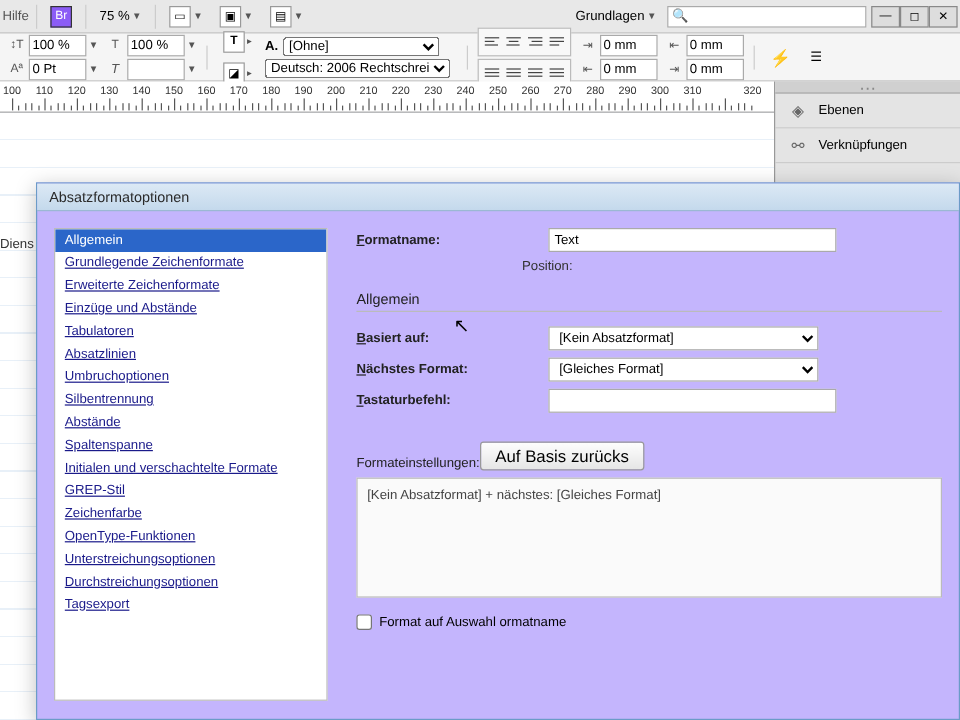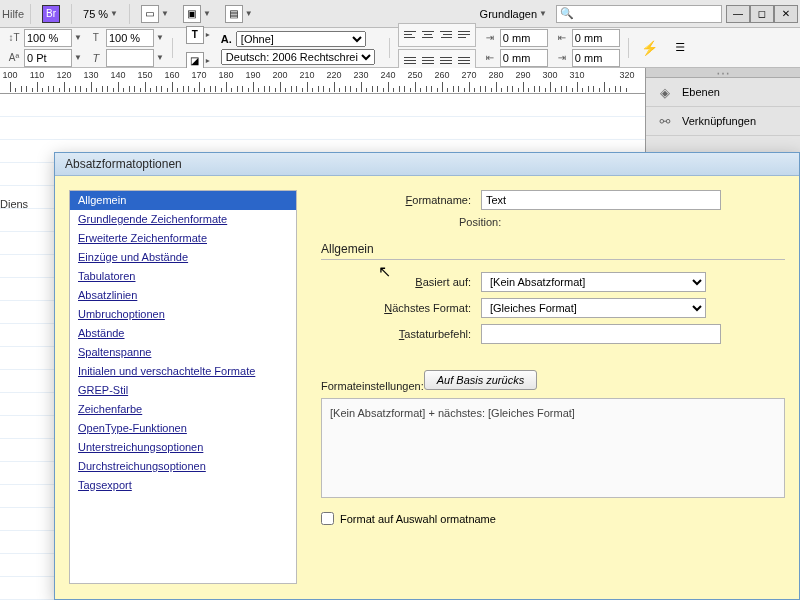--- a/index.html
+++ b/index.html
@@ -39,42 +39,42 @@
 .doc-bg { position: absolute; left: 0; top: 26px; right: 0; bottom: 0; background: repeating-linear-gradient(#fff 0, #fff 22px, #e8f0f8 22px, #e8f0f8 23px); }
 .side-label { position: absolute; left: 0; top: 130px; font-size: 11px; color: #333; }
 
 .right-panels { width: 155px; background: #e4e4e4; border-left: 1px solid #999; }
 .panel-handle { height: 10px; background: #d0d0d0; border-bottom: 1px solid #aaa; display: flex; align-items: center; justify-content: center; }
 .panel-handle::before { content: "⋯"; color: #888; font-size: 14px; line-height: 6px; }
 .panel-item { display: flex; align-items: center; gap: 8px; padding: 6px 10px; border-bottom: 1px solid #ccc; cursor: pointer; }
 .panel-icon { width: 18px; height: 16px; display: flex; align-items: center; justify-content: center; color: #666; font-size: 13px; }
 
 
-.dialog { position: absolute; left: 30px; top: 152px; right: 0; bottom: 0; background: #fef9c3; border: 1px solid #6b9bc7; box-shadow: 0 4px 16px rgba(0,0,0,0.25); margin-left: 24px; }
+.dialog { position: absolute; left: 30px; top: 152px; right: 0; bottom: 0; background: #c4b5fd; border: 1px solid #6b9bc7; box-shadow: 0 4px 16px rgba(0,0,0,0.25); }
 .dialog-title { background: linear-gradient(#dce9f5, #c4d9ec); border-bottom: 1px solid #9bb8d3; padding: 4px 10px; font-size: 12px; color: #2a2a2a; }
 .dialog-body { display: flex; height: calc(100% - 24px); }
 .dlg-sidebar { width: 228px; background: #fff; border: 1px solid #bbb; margin: 14px 0 14px 14px; overflow-y: auto; position: relative; }
 .dlg-sidebar::-webkit-scrollbar { width: 14px; }
 .dlg-sidebar::-webkit-scrollbar-track { background: #eee; border-left: 1px solid #ccc; }
 .dlg-sidebar::-webkit-scrollbar-thumb { background: #ccc; border: 1px solid #aaa; }
 .dlg-side-item { padding: 2px 8px; cursor: pointer; color: #1a1a8a; text-decoration: underline; font-size: 11px; line-height: 15px; }
 .dlg-side-item.selected { background: #2b66c9; color: #fff; text-decoration: none; }
 
 .dlg-content { flex: 1; padding: 14px 14px 14px 24px; overflow: hidden; }
 .form-row { display: flex; align-items: center; margin-bottom: 6px; }
-.form-row label { width: 150px; text-align: right; margin-right: 10px; color: #222; }
+.form-row label { width: 150px; margin-right: 10px; color: #222; font-weight: bold; }
 .form-row label u { text-decoration: underline; }
 .form-row input[type=text], .form-row select { height: 20px; border: 1px solid #aaa; padding: 0 4px; font-size: 11px; background: #fff; }
 .form-row input[type=text] { width: 240px; }
 .form-row select { width: 225px; }
 .sub-label { font-size: 11px; color: #333; margin-left: 138px; margin-bottom: 10px; }
 .section-head { font-size: 12px; color: #222; border-bottom: 1px solid #bbb; padding-bottom: 3px; margin: 14px 0 12px; }
 .settings-label { margin-top: 18px; margin-bottom: 6px; color: #222; }
 .settings-box { border: 1px solid #bbb; background: #fafafa; padding: 8px; height: 100px; font-size: 11px; color: #444; }
-.dlg-btn { background: linear-gradient(#fdfdfd,#e6e6e6); border: 1px solid #999; border-radius: 3px; padding: 3px 12px; cursor: pointer; font-size: 11px; font-style: italic; }
+.dlg-btn { background: linear-gradient(#fdfdfd,#e6e6e6); border: 1px solid #999; border-radius: 3px; padding: 3px 12px; cursor: pointer; font-size: 14px; }
 .apply-row { margin-top: 14px; display: flex; align-items: center; gap: 6px; }
 .apply-row input { width: 13px; height: 13px; }
 
 .cursor { position: absolute; left: 378px; top: 262px; font-size: 16px; color: #000; pointer-events: none; z-index: 999; }
 </style>
 </head>
 <body>
 
 <div class="toolbar-row">
   <span class="tb-link">Hilfe</span>
@@ -401,20 +401,21 @@
   <div class="dialog-title">Absatzformatoptionen</div>
   <div class="dialog-body">
     <div class="dlg-sidebar" id="dlg-cats">
         <div class="dlg-side-item selected">Allgemein</div>
         <div class="dlg-side-item">Grundlegende Zeichenformate</div>
         <div class="dlg-side-item">Erweiterte Zeichenformate</div>
         <div class="dlg-side-item">Einzüge und Abstände</div>
         <div class="dlg-side-item">Tabulatoren</div>
         <div class="dlg-side-item">Absatzlinien</div>
         <div class="dlg-side-item">Umbruchoptionen</div>
+        <div class="dlg-side-item">Silbentrennung</div>
         <div class="dlg-side-item">Abstände</div>
         <div class="dlg-side-item">Spaltenspanne</div>
         <div class="dlg-side-item">Initialen und verschachtelte Formate</div>
         <div class="dlg-side-item">GREP-Stil</div>
         <div class="dlg-side-item">Zeichenfarbe</div>
         <div class="dlg-side-item">OpenType-Funktionen</div>
         <div class="dlg-side-item">Unterstreichungsoptionen</div>
         <div class="dlg-side-item">Durchstreichungsoptionen</div>
         <div class="dlg-side-item">Tagsexport</div>
       </div>

